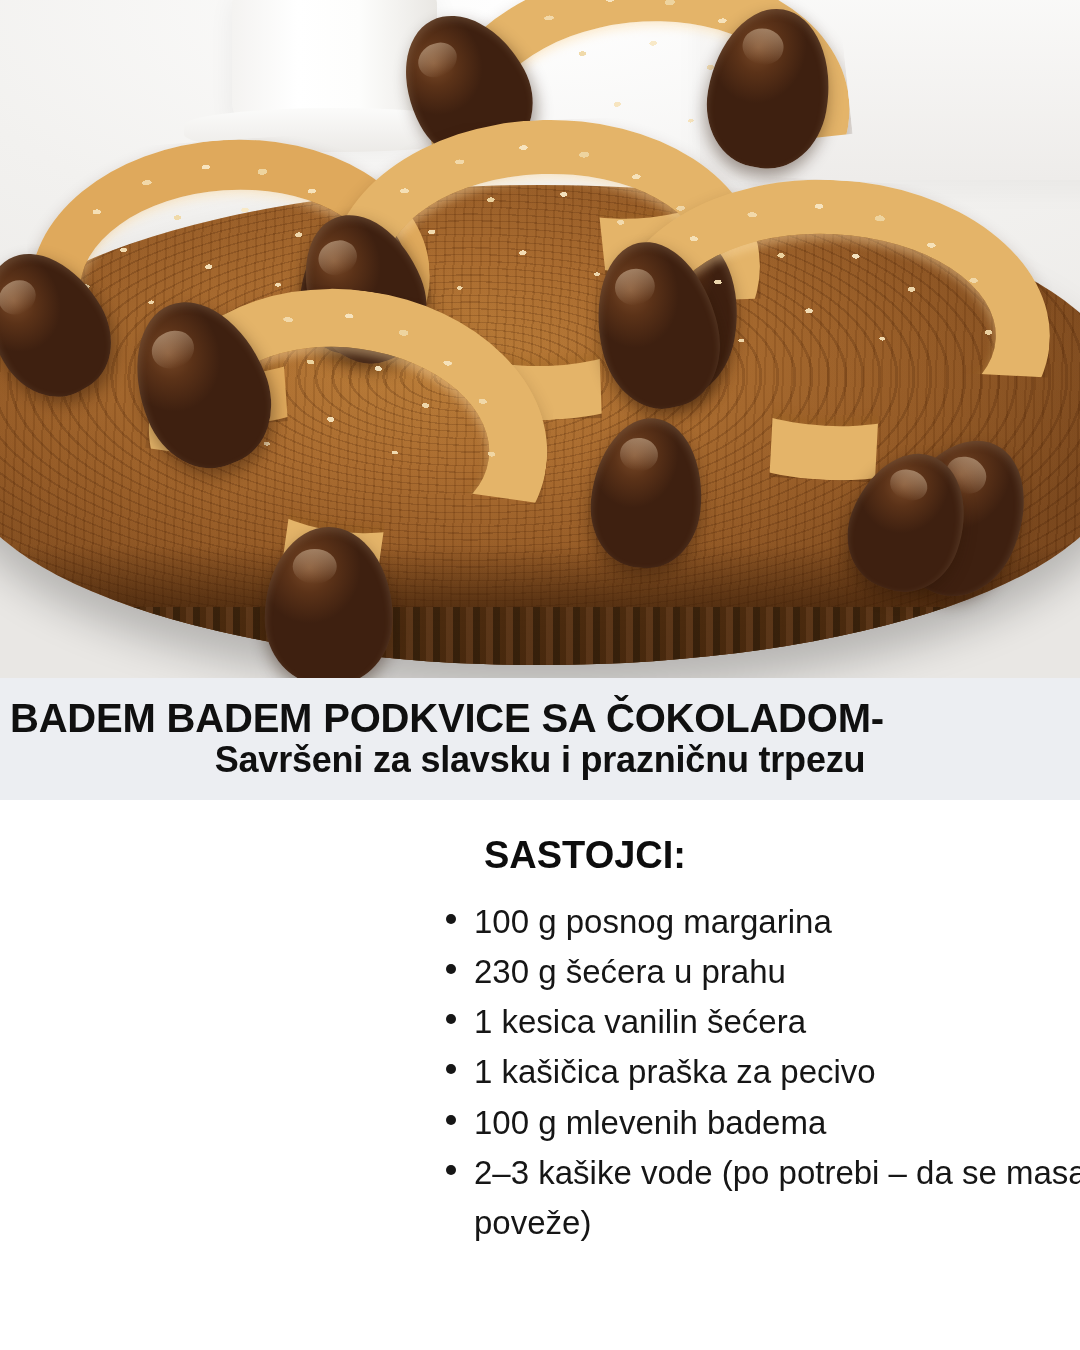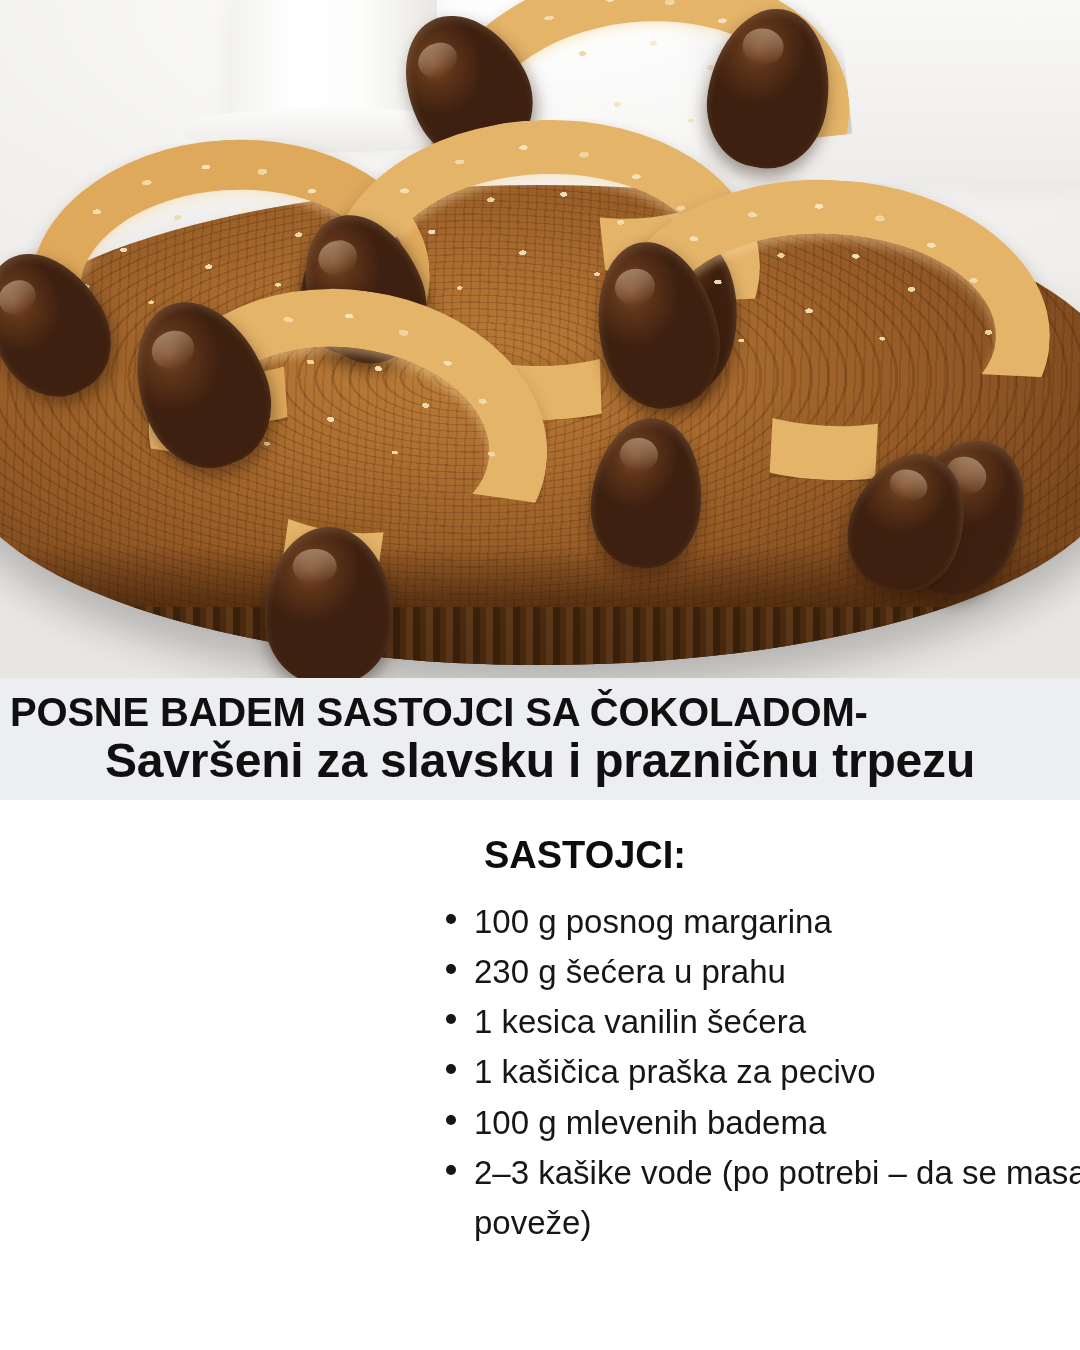--- a/index.html
+++ b/index.html
@@ -148,21 +148,21 @@
     position:absolute; left:0; top:678px; width:1080px; height:122px;
     background:#eceef2;
     display:flex; flex-direction:column; justify-content:center;
     padding:0 10px;
   }
   .title-1 {
     font-weight:bold; font-size:40px; line-height:1.08; color:#101010;
     white-space:nowrap; letter-spacing:-0.2px;
   }
   .title-2 {
-    font-weight:bold; font-size:48px; line-height:1.12; color:#101010;
+    font-weight:bold; font-size:36px; line-height:1.12; color:#101010;
     text-align:center; letter-spacing:-0.2px;
   }
 
   .content { position:absolute; left:0; top:800px; width:1080px;margin-left:10px; }
   .sastojci {
     text-align:center; font-weight:bold; font-size:38px; color:#0d0d0d;
     padding:34px 0 8px 0;
     margin-left:70px;
   }
   ul.ing {
@@ -227,21 +227,21 @@
       <div class="flakes"></div>
       <div class="tip gloss" style="--tw:126px; --th:170px; left:-16px; top:30px; transform:rotate(-30deg);"></div>
       <div class="tip gloss" style="--tw:128px; --th:158px; left:140px; top:238px; transform:rotate(-8deg);"></div>
     </div>
 
     <div class="tip gloss" style="--tw:110px; --th:150px; position:absolute; left:592px; top:418px; transform:rotate(6deg);"></div>
     <div class="tip gloss" style="--tw:112px; --th:140px; position:absolute; left:852px; top:452px; transform:rotate(20deg);"></div>
   </div>
 
   <div class="titlebar">
-    <div class="title-1">POSNE BADEM SASTOJCI SA ČOKOLADOM-</div>
+    <div class="title-1">BADEM BADEM PODKVICE SA ČOKOLADOM-</div>
     <div class="title-2">Savršeni za slavsku i prazničnu trpezu</div>
   </div>
 
   <div class="content">
     <div class="sastojci">SASTOJCI:</div>
     <ul class="ing" id="ingredients-list">
         <li>
           <span class="dot"></span>
           <span class="txt">100 g posnog margarina</span>
         </li>

